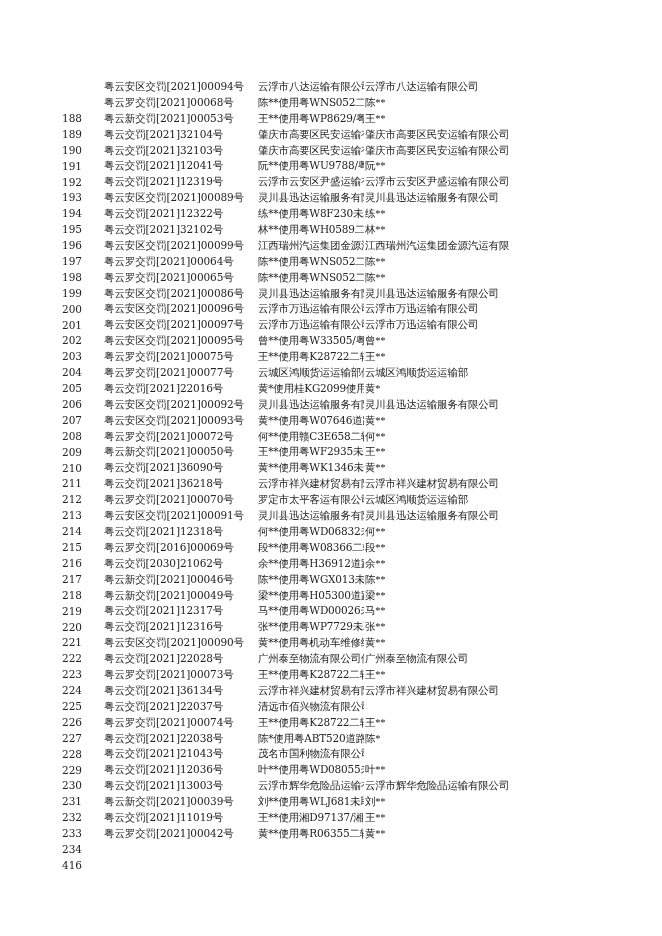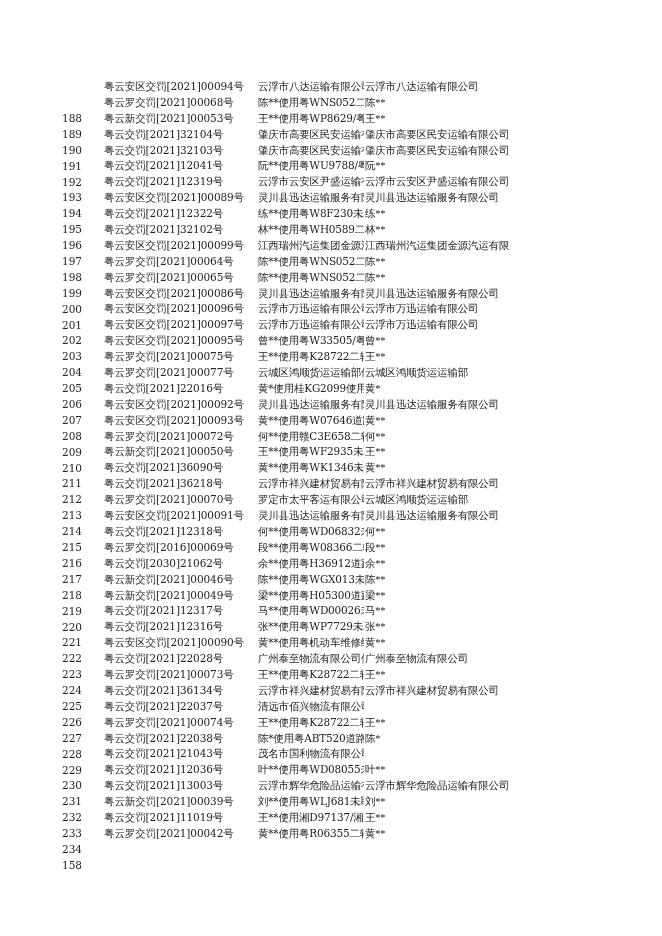--- a/index.html
+++ b/index.html
@@ -344,19 +344,19 @@
         <span class="cell c-party">刘**使用粤WLJ681未取得经营许</span>
         <span class="cell c-party2">刘**</span>
       </div>
       <div class="row">
         <span class="cell c-no">234</span>
         <span class="cell c-doc">粤云交罚[2021]11019号</span>
         <span class="cell c-party">王**使用湘D97137/湘DV605挂道</span>
         <span class="cell c-party2">王**</span>
       </div>
       <div class="row">
-        <span class="cell c-no">158</span>
+        <span class="cell c-no">416</span>
         <span class="cell c-doc">粤云罗交罚[2021]00042号</span>
         <span class="cell c-party">黄**使用粤R06355二轴货车，其</span>
         <span class="cell c-party2">黄**</span>
       </div>
     </div>
 </div>
 
 </body></html>

